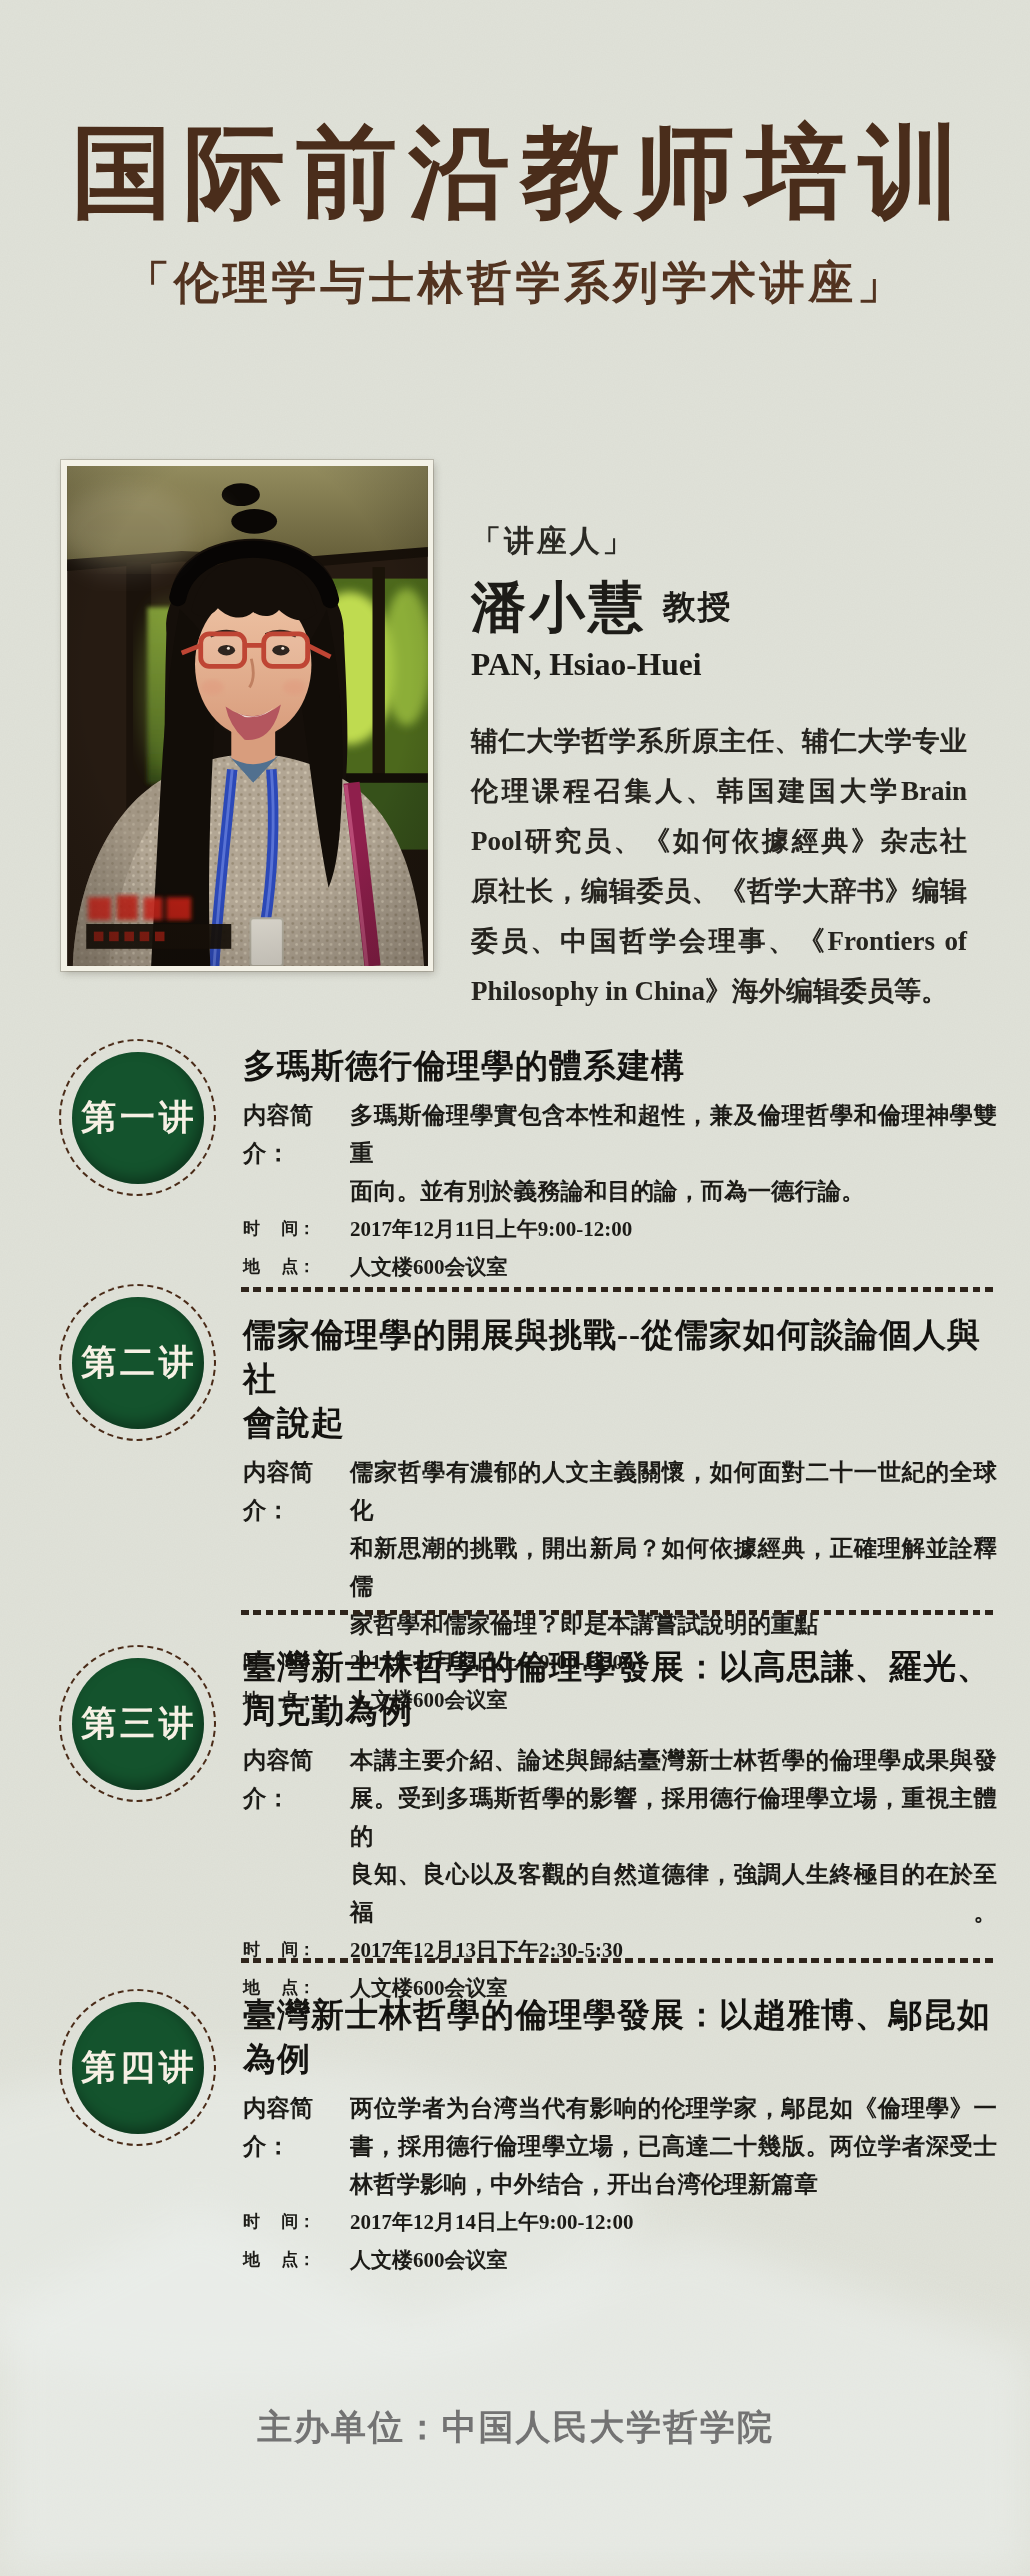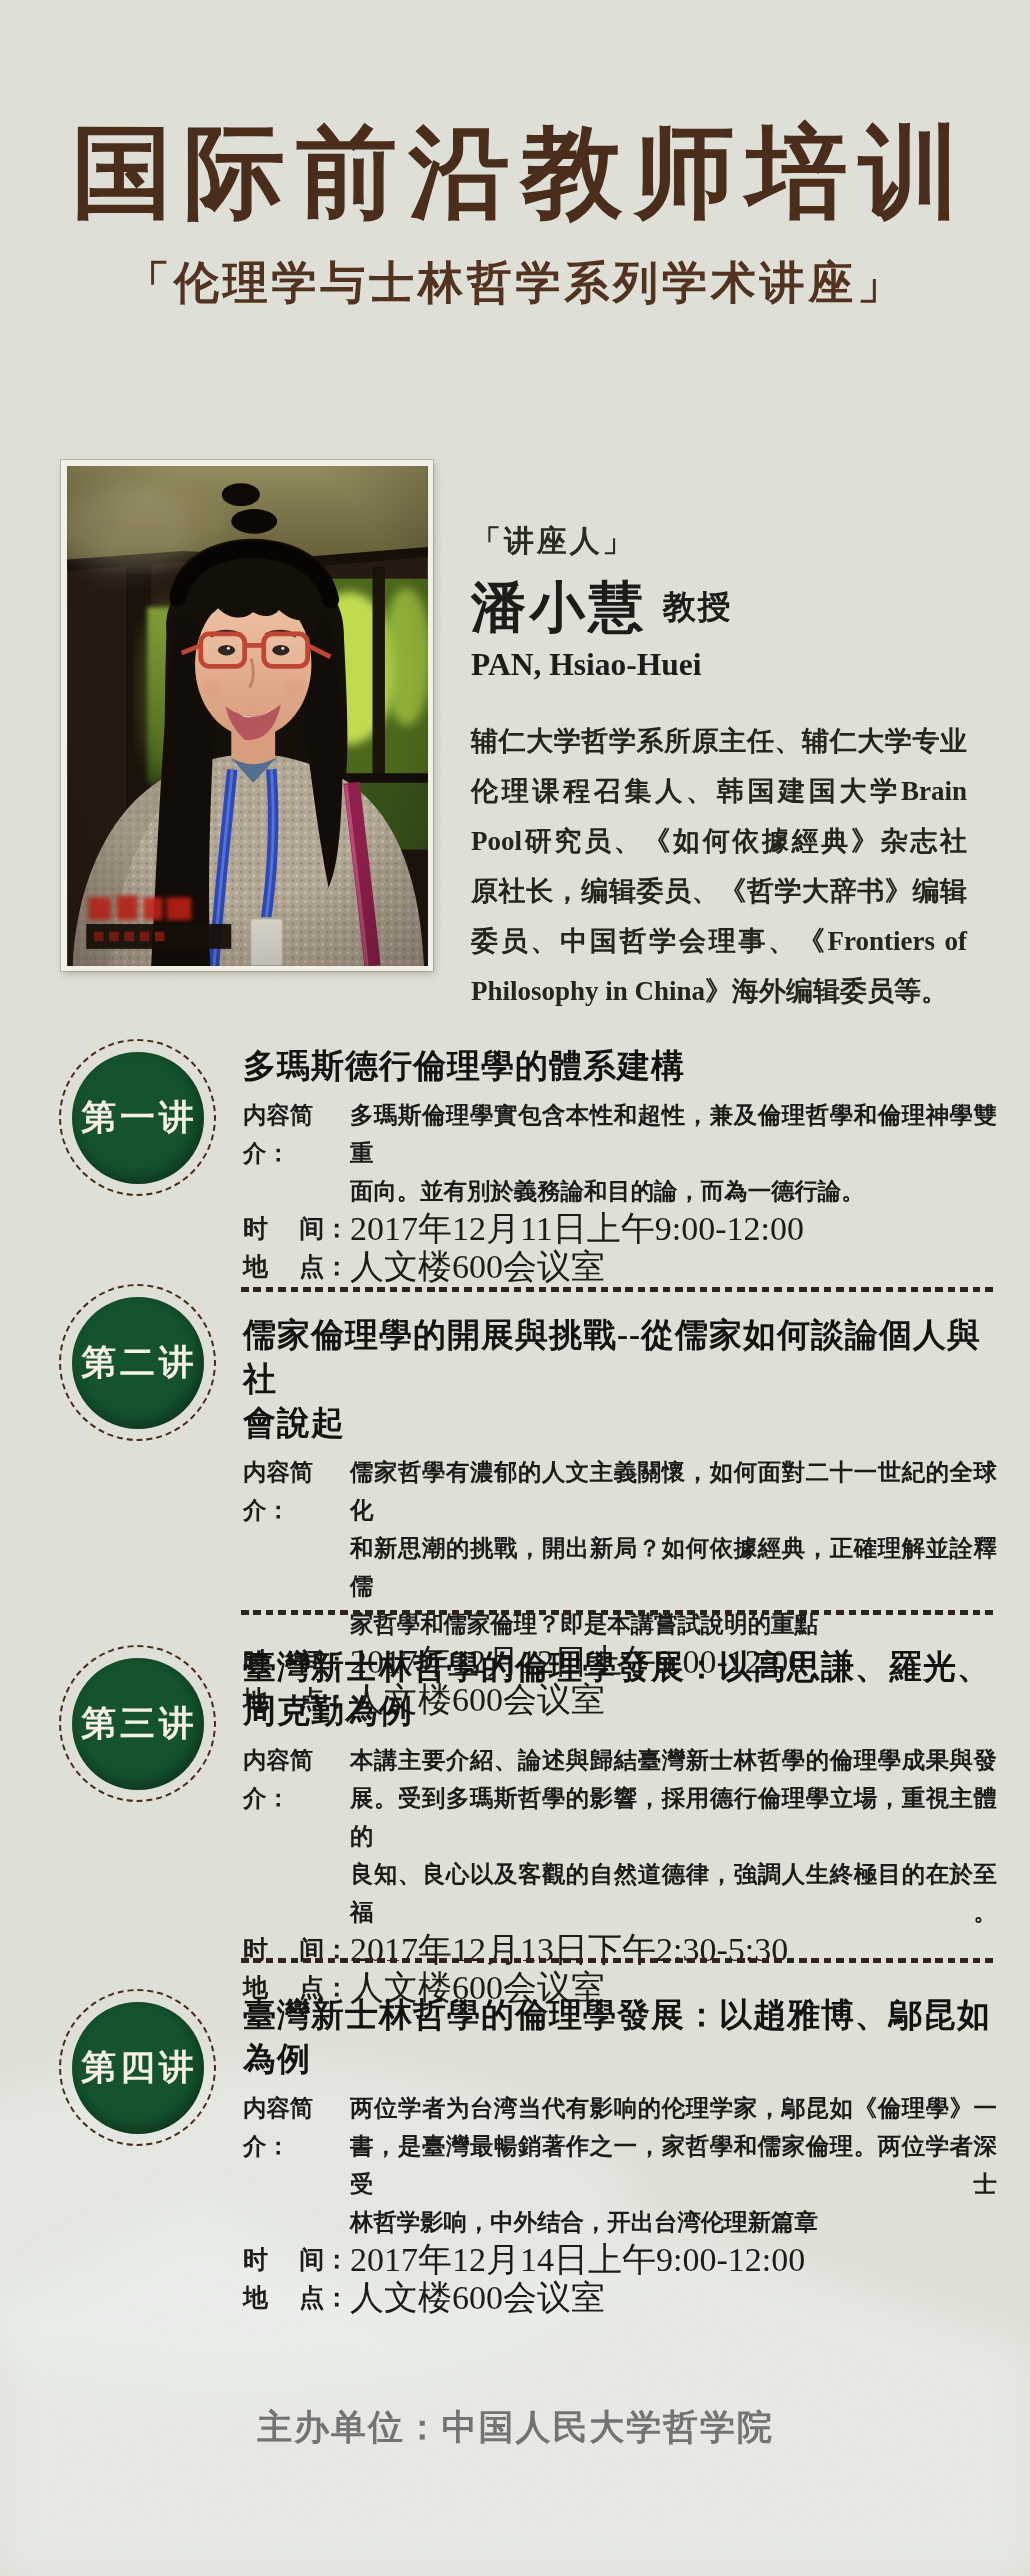--- a/index.html
+++ b/index.html
@@ -58,22 +58,22 @@
   }
   .sec-inner { position:absolute; left:243px; width:764px; }
   .sec-title { font-size:33px; line-height:44px; font-weight:700; color:#141310; letter-spacing:1px; }
   .sec-title:empty { display:none; }
   .intro-row { display:flex; margin-top:7.6px; }
   .intro-label { flex:0 0 107px; font-size:23.4px; line-height:38px; font-weight:700; color:#1c1b17; }
   .intro-lines { width:647px; font-size:23.4px; line-height:38px; font-weight:600; color:#1c1b17; }
   .intro-line { text-align:justify; }
   .intro-line.j { text-align-last:justify; }
   .info-line { display:flex; line-height:38px; }
-  .info-label { flex:0 0 107px; font-size:25px; font-weight:700; color:#1c1b17; }
-  .info-value { font-size:34px; font-weight:400; color:#1c1b17; }
+  .info-label { flex:0 0 107px; font-size:17px; font-weight:700; color:#1c1b17; }
+  .info-value { font-size:21px; font-weight:700; color:#1c1b17; }
   .separator {
     position:absolute; left:241px; width:754px; height:4.8px;
     background:repeating-linear-gradient(90deg,#2e241b 0 7.6px,transparent 7.6px 12.4px);
   }
 
   
   .footer {
     position:absolute; top:2404px; left:0; width:100%;
     text-align:center; font-size:35px; font-weight:600; letter-spacing:1.9px;
     color:#737373; font-family:"Liberation Sans","DejaVu Sans",sans-serif;
@@ -325,21 +325,21 @@
     <div class="badge" style="top:-3.8px">
       <div class="badge-core">第四讲</div>
     </div>
     <div class="sec-inner">
       <div class="sec-title">臺灣新士林哲學的倫理學發展：以趙雅博、鄔昆如</div>
       <div class="sec-title">為例</div>
       <div class="intro-row">
         <div class="intro-label">内容简介：</div>
         <div class="intro-lines">
           <div class="intro-line j">两位学者为台湾当代有影响的伦理学家，鄔昆如《倫理學》一</div>
-          <div class="intro-line j">書，是臺灣最暢銷著作之一，家哲學和儒家倫理。两位学者深受士</div>
+          <div class="intro-line j">書，採用德行倫理學立場，已高達二十幾版。两位学者深受士</div>
           <div class="intro-line">林哲学影响，中外结合，开出台湾伦理新篇章</div>
         </div>
       </div>
       <div class="info-line">
           <span class="info-label">时　 间：</span>
           <span class="info-value">2017年12月14日上午9:00-12:00</span>
         </div>
       <div class="info-line">
           <span class="info-label">地　 点：</span>
           <span class="info-value">人文楼600会议室</span>

